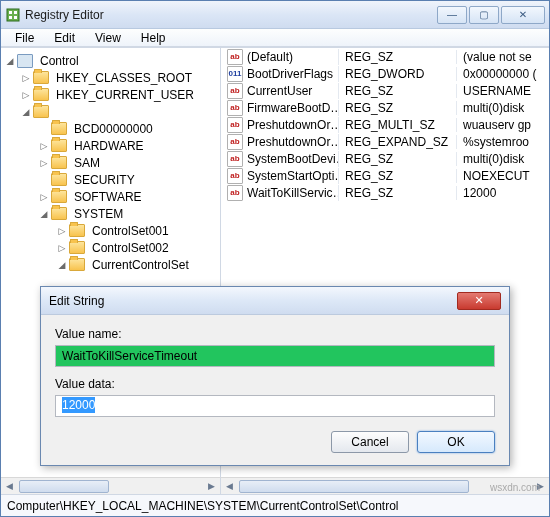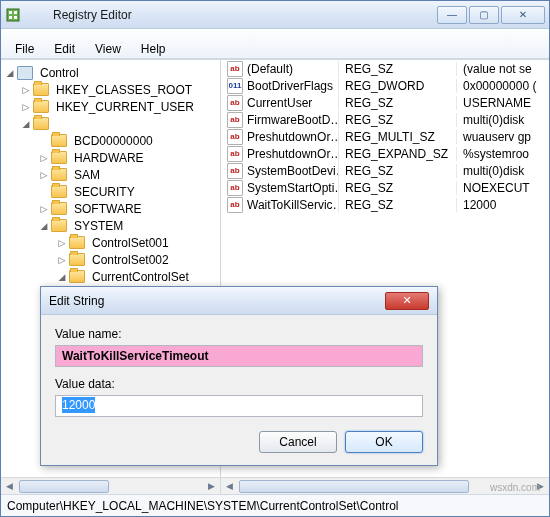--- a/index.html
+++ b/index.html
@@ -21,21 +21,20 @@
     display: flex;
     flex-direction: column;
   }
   .titlebar {
     height: 28px;
     background: linear-gradient(to bottom, #f0f4fb 0%, #dbe6f6 50%, #cfdcf0 100%);
     border-bottom: 1px solid #b8c9e0;
     display: flex;
     align-items: center;
     padding: 0 4px;
-    gap: 28px;
   }
   .title-icon {
     width: 16px; height: 16px;
     margin-right: 4px;
     display: inline-block;
   }
   .title-text {
     flex: 1;
     color: #1a1a1a;
     font-size: 12px;
@@ -45,25 +44,25 @@
     width: 30px; height: 18px;
     border: 1px solid #8ea8c8;
     border-radius: 2px;
     background: linear-gradient(to bottom, #f2f7fd, #d6e4f5);
     display: flex; align-items: center; justify-content: center;
     color: #3a5a80;
     font-size: 10px;
   }
   .winbtn.close { width: 44px; }
   .menubar {
-    height: 30px;
+    height: 18px;
     background: linear-gradient(to bottom, #fdfefe, #eef3fa);
     border-bottom: 1px solid #d0d8e4;
     display: flex;
-    align-items: flex-end;
+    align-items: flex-start;
     padding: 0 4px;
   }
   .menubar span { padding: 2px 10px; cursor: default; }
   .content {
     flex: 1;
     display: flex;
     border-top: 1px solid #d0d8e4;
     min-height: 0;
   }
   .tree {
@@ -182,21 +181,21 @@
     width: 17px; height: 17px;
     display: flex; align-items: center; justify-content: center;
     color: #6a7a90;
     font-size: 9px;
   }
   
   .dialog {
     position: absolute;
     left: 40px;
     top: 286px;
-    width: 398px;
+    width: 470px;
     border: 1px solid #6a88b0;
     background: #f0f0f0;
     box-shadow: 2px 2px 8px rgba(0,0,0,0.3);
     z-index: 10;
   }
   .dlg-title {
     background: linear-gradient(to bottom, #f3f7fd 0%, #dde8f7 50%, #cfdcf0 100%);
     height: 28px;
     display: flex;
     align-items: center;
@@ -219,21 +218,21 @@
   .dlg-label { margin-bottom: 4px; }
   .dlg-input {
     width: 100%;
     border: 1px solid #b4b8c0;
     background: #fff;
     height: 22px;
     padding: 2px 6px;
     font: inherit;
     margin-bottom: 10px;
   }
-  .dlg-input[readonly] { background: #f9a8d4; font-weight: bold; }
+  .dlg-input[readonly] { background: #22c55e; }
   .dlg-input.sel { color: #000; }
   .sel-text {
     background: #3399ff;
     color: #fff;
     padding: 1px 0;
   }
   .dlg-btns {
     display: flex;
     justify-content: flex-end;
     gap: 8px;

